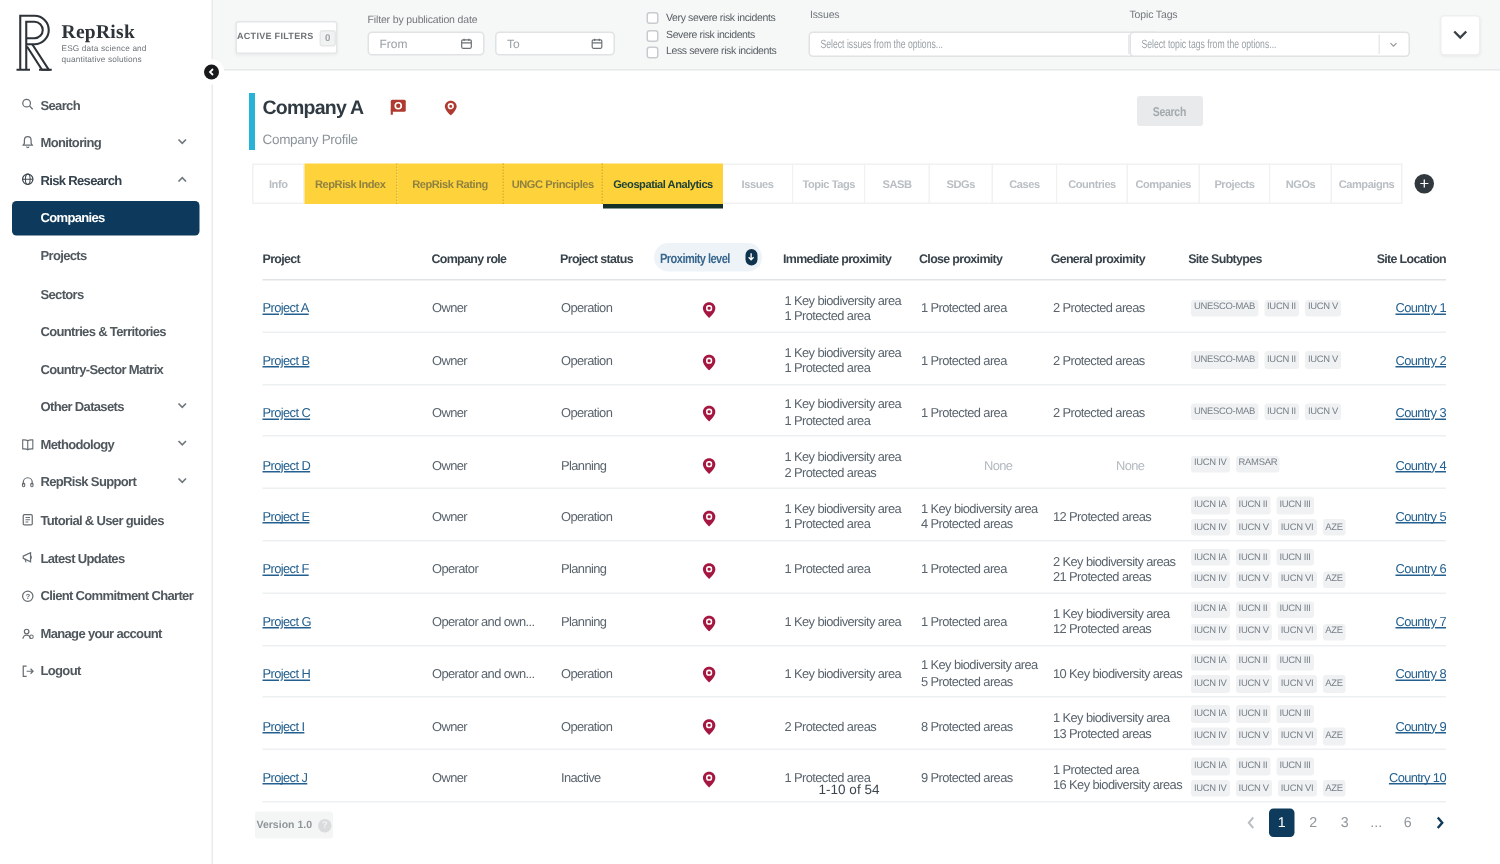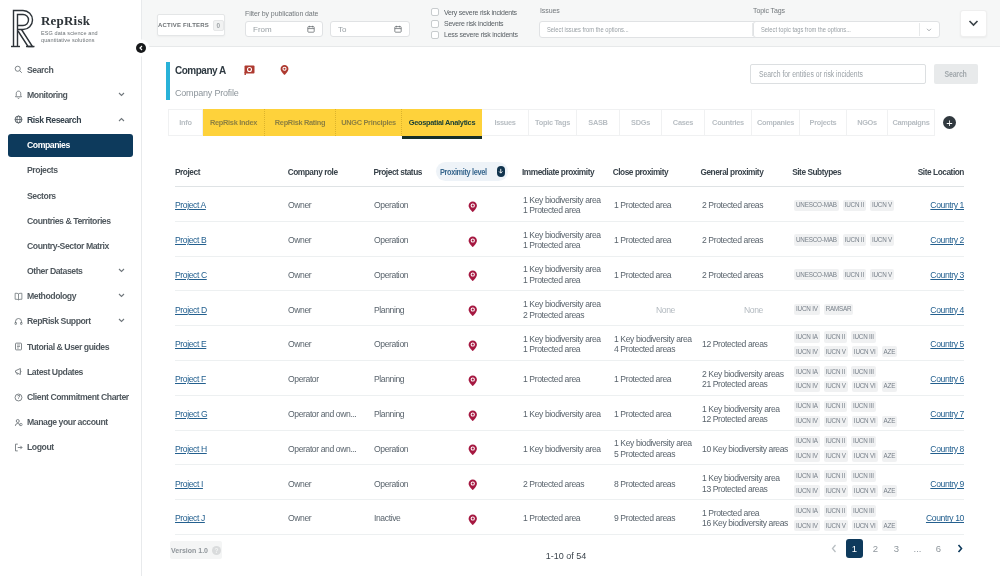--- a/index.html
+++ b/index.html
@@ -26,21 +26,21 @@
 .tb-input { position:absolute; white-space:nowrap; overflow:hidden; background:#fff; border:1px solid #e0e2e4; border-radius:3px; display:flex; align-items:center; padding:0 7px; font-size:8px; color:#9aa1a6; }
 #activefilters { position:absolute; left:15px; top:14px; width:68px; height:22px; white-space:nowrap; background:#fff; border:1px solid #e4e6e7; border-radius:2px; box-shadow:0 1px 2px rgba(0,0,0,0.04); display:flex; align-items:center; justify-content:center; gap:4px; font-size:6px; letter-spacing:0.2px; color:#6d7275; font-weight:bold; }
 #activefilters .badge { width:11px; height:11px; background:#f1f2f2; border:1px solid #e6e7e8; border-radius:2px; font-size:6.5px; display:flex; align-items:center; justify-content:center; color:#9fa4a7; }
 .cbrow { position:absolute; display:flex; align-items:center; gap:5px; font-size:7px; letter-spacing:-0.25px; color:#585f64; white-space:nowrap; }
 .cb { width:8px; height:8px; border:1px solid #c8ccce; border-radius:2px; background:#fff; }
 #chevbtn { position:absolute; left:818px; top:10px; width:27px; height:27px; background:#fff; border:1px solid #efefef; border-radius:3px; box-shadow:0 1px 2px rgba(0,0,0,0.05); display:flex; align-items:center; justify-content:center; }
 
 
 #main { position:absolute; left:142px; top:47px; width:858px; height:529px; background:#fff; }
 #cyanbar { position:absolute; left:24px; top:15px; width:4px; height:38px; background:#29b2d8; }
-#title { position:absolute; left:33px; top:17px; font-size:10px; font-weight:bold; color:#2f3a42; letter-spacing:-0.5px; display:flex; align-items:center; gap:18px; white-space:nowrap; }
+#title { position:absolute; left:33px; top:17px; font-size:13px; font-weight:bold; color:#2f3a42; letter-spacing:-0.5px; display:flex; align-items:center; gap:18px; white-space:nowrap; }
 #subtitle { position:absolute; left:33px; top:41px; font-size:9px; letter-spacing:-0.2px; color:#8d959b; }
 #searchwrap { position:absolute; left:608px; top:17px; display:flex; }
 #searchinput { width:176px; height:20px; border:1px solid #dcdfe1; border-radius:2px; display:flex; align-items:center; padding:0 8px; background:#fff; color:#9aa1a6; font-size:8.5px; white-space:nowrap; overflow:hidden; }
 #searchinput span { display:inline-block; transform:scaleX(0.8); transform-origin:0 50%; }
 #searchbtn span { display:inline-block; transform:scaleX(0.82); }
 #searchbtn { width:44px; height:20px; background:#e8eaeb; border-radius:2px; margin-left:8px; font-size:8.5px; letter-spacing:-0.2px; color:#a3a9ad; font-weight:bold; display:flex; align-items:center; justify-content:center; }
 
 
 #tabs { position:absolute; left:26px; top:62px; display:flex; height:27px; align-items:stretch; }
 .tab { display:flex; align-items:center; justify-content:center; font-size:7.4px; letter-spacing:-0.3px; color:#b8bec3; font-weight:bold; background:#fff; border:1px solid #f0f1f2; border-left:none; white-space:nowrap; overflow:hidden; }
@@ -65,21 +65,21 @@
 .brow { display:flex; gap:4px; }
 .brow + .brow { margin-top:3.5px; }
 .bdg { background:#f0f1f2; border-radius:2px; color:#767f88; font-size:6.3px; letter-spacing:-0.2px; padding:2.5px 2px; white-space:nowrap; line-height:1; }
 #proxhead { background:#eef3f8; color:#38678e; border-radius:9.5px; height:19px; width:72px; display:flex; align-items:center; justify-content:space-between; padding:0 3px 0 4px; font-weight:bold; font-size:9px; white-space:nowrap; }
 #proxhead .t { display:inline-block; transform:scaleX(0.82); transform-origin:0 50%; }
 #proxhead .circ { width:15px; height:10.5px; border-radius:5.5px; background:#10334d; display:flex; align-items:center; justify-content:center; }
 
 
 #verchip { position:absolute; left:28px; top:494px; width:52px; height:18px; background:#f4f5f5; border-radius:2px; display:flex; align-items:center; justify-content:center; gap:4px; font-size:7px; font-weight:bold; color:#8f959a; }
 #verchip .qc { width:9px; height:9px; border-radius:50%; background:#d9dbdc; color:#f2f3f3; font-size:6.5px; display:flex; align-items:center; justify-content:center; }
-#pagecount { position:absolute; left:0; right:10px; top:504px; text-align:center; font-size:9px; color:#3c454d; }
+#pagecount { position:absolute; left:0; right:10px; top:474px; text-align:center; font-size:9px; color:#3c454d; }
 #pager { position:absolute; right:32px; top:492px; display:flex; align-items:center; gap:4px; }
 .pg { width:17px; height:19px; display:flex; align-items:center; justify-content:center; font-size:9.5px; color:#8f979d; }
 .pg-cur { background:#0e3a5c; color:#fff; border-radius:3px; }
 </style>
 </head>
 <body>
 
 <div id="sidebar">
   <div id="logo">
     <svg class="mark" viewBox="0 0 26 39">
@@ -235,23 +235,20 @@
         <circle cx="5.5" cy="4.5" r="2" fill="none" stroke="#fff" stroke-width="1.1"></circle>
         <rect x="0.5" y="7" width="1.4" height="3.5" fill="#ae3a30"></rect>
       </svg>
     <svg style="margin-left:7px" width="9" height="12" viewBox="0 0 11 13">
         <path d="M5.5 0.5 C8.2 0.5 10.3 2.6 10.3 5.2 C10.3 8.3 5.5 12.5 5.5 12.5 C5.5 12.5 0.7 8.3 0.7 5.2 C0.7 2.6 2.8 0.5 5.5 0.5 Z" fill="#ae3a30"></path>
         <circle cx="5.5" cy="5" r="1.9" fill="none" stroke="#fff" stroke-width="1.3"></circle>
       </svg>
   </div>
   <div id="subtitle">Company Profile</div>
   <div id="searchwrap">
-      <div id="searchinput">
-        <span>Search for entities or risk incidents</span>
-      </div>
       <div id="searchbtn">
         <span>Search</span>
       </div>
     </div>
   <div id="tabs">
       <div class="tab" style="width:35px">Info</div>
       <div class="tab tab-y" style="width:62px">RepRisk Index</div>
       <div class="tab tab-y" style="width:71px">RepRisk Rating</div>
       <div class="tab tab-y" style="width:66px">UNGC Principles</div>
       <div class="tab tab-act" style="width:80px">Geospatial Analytics</div>

